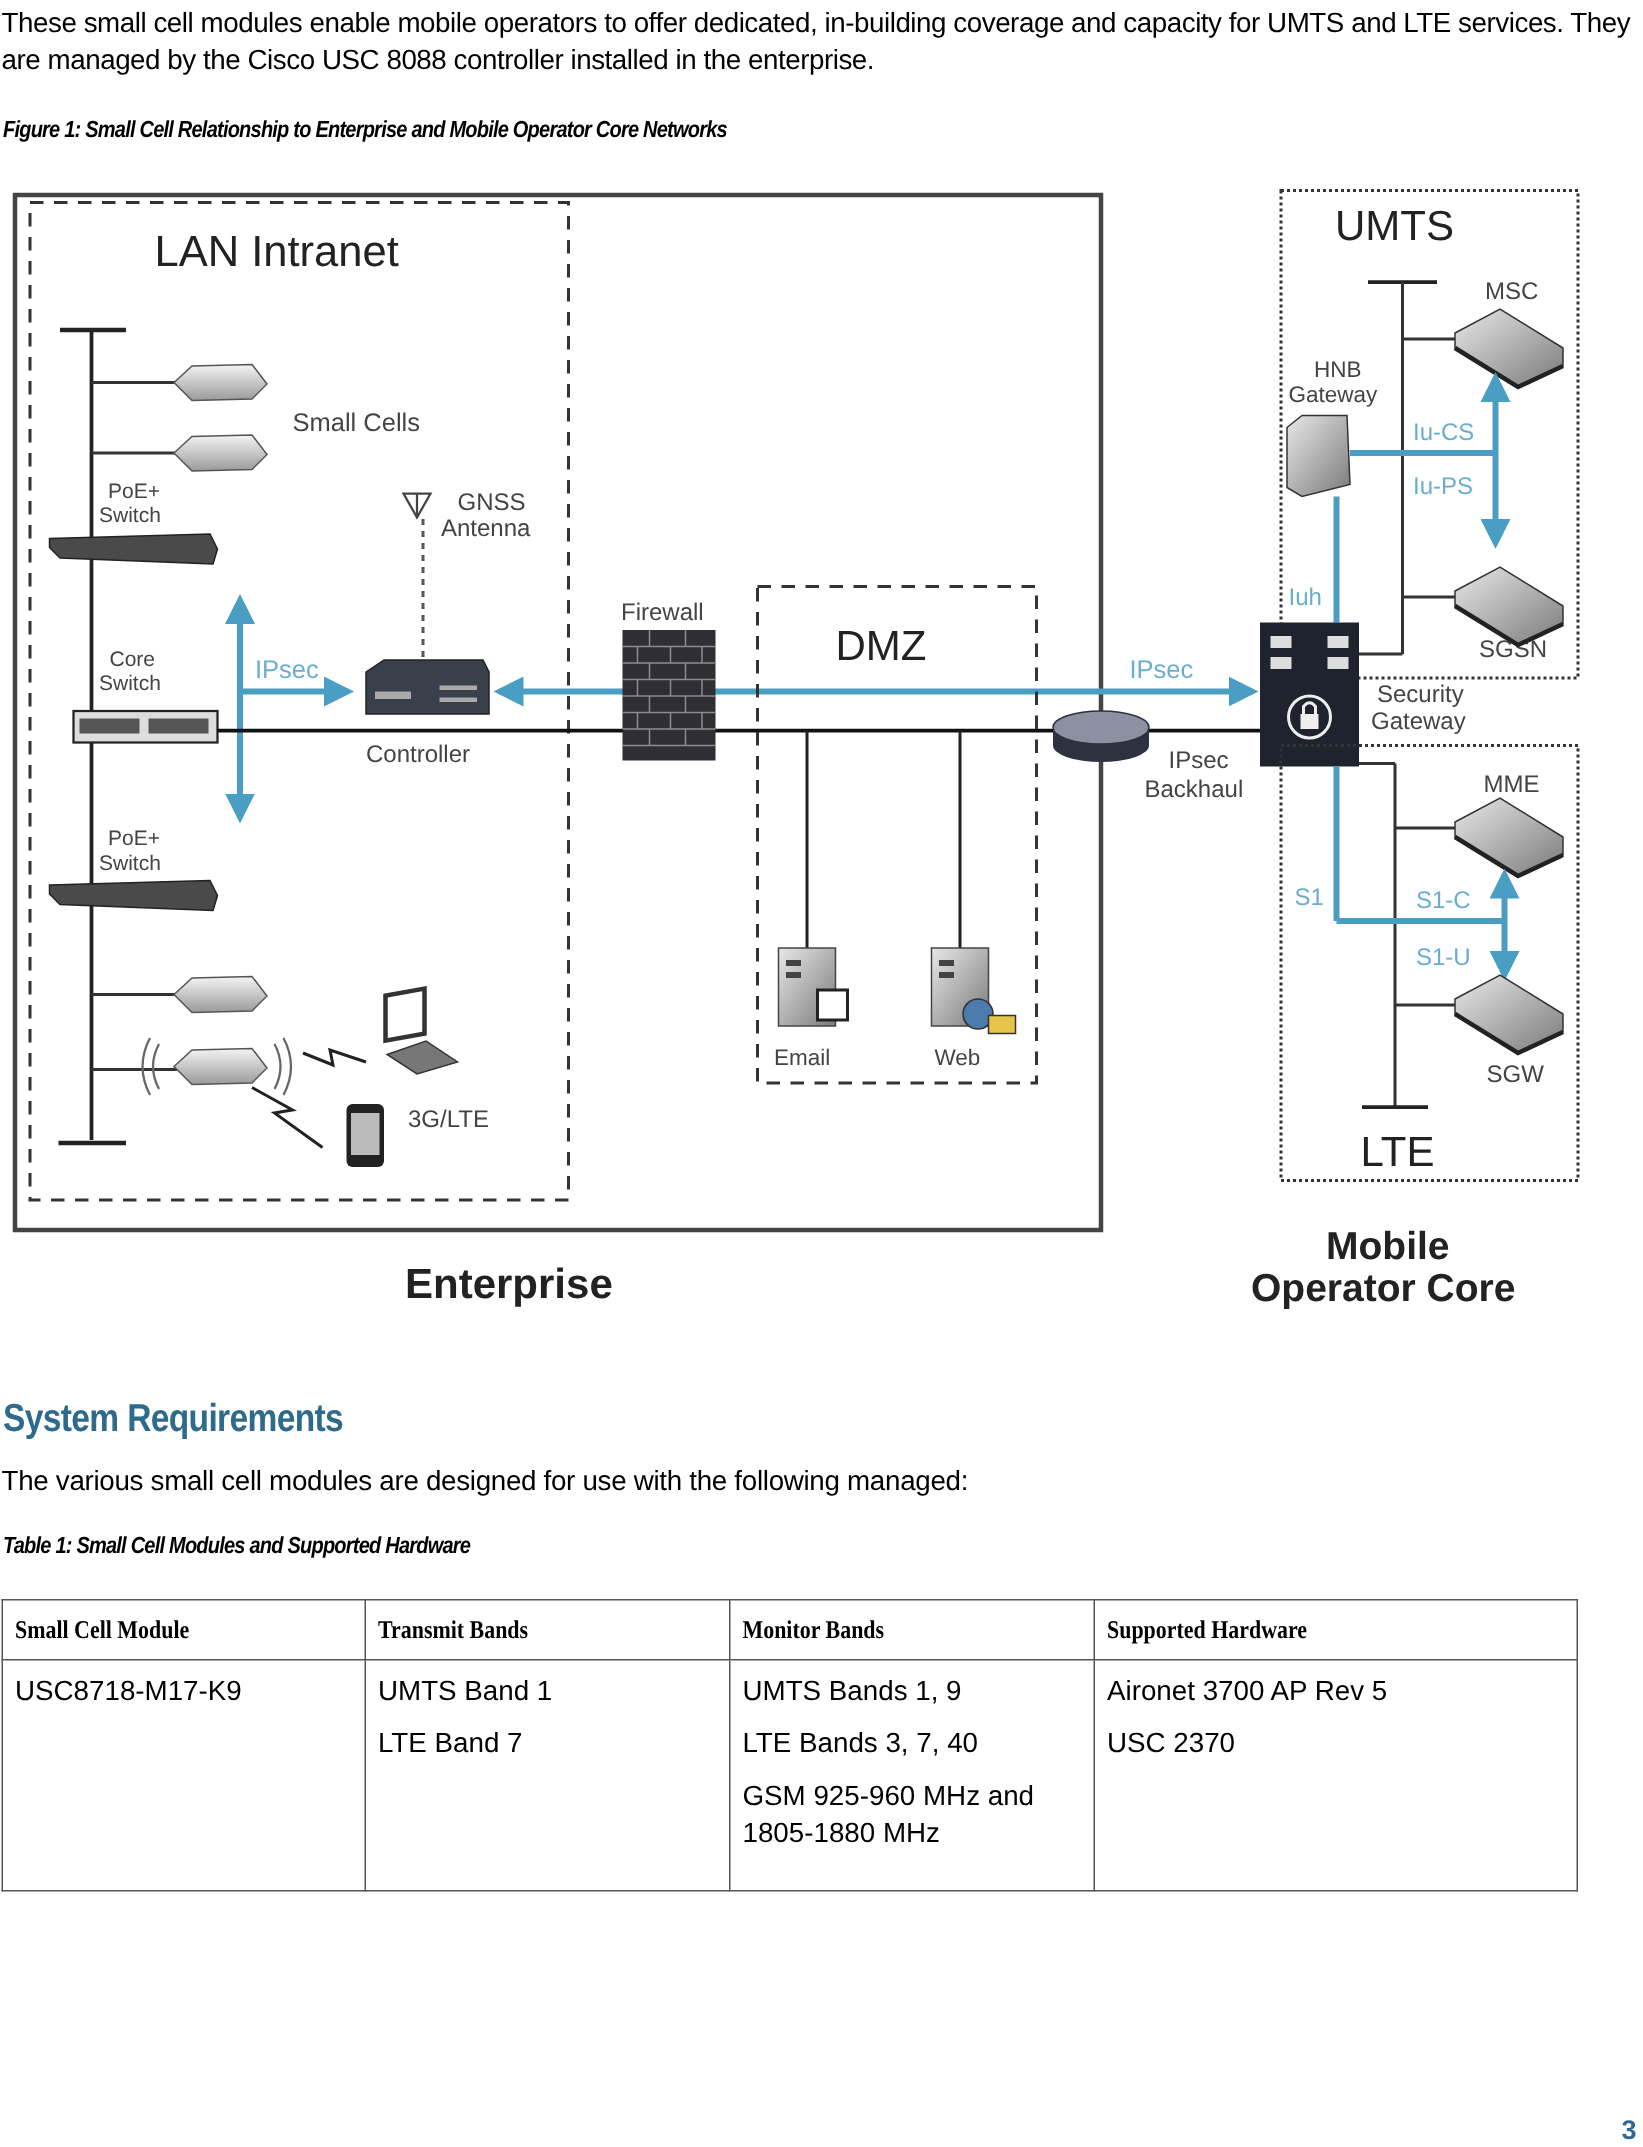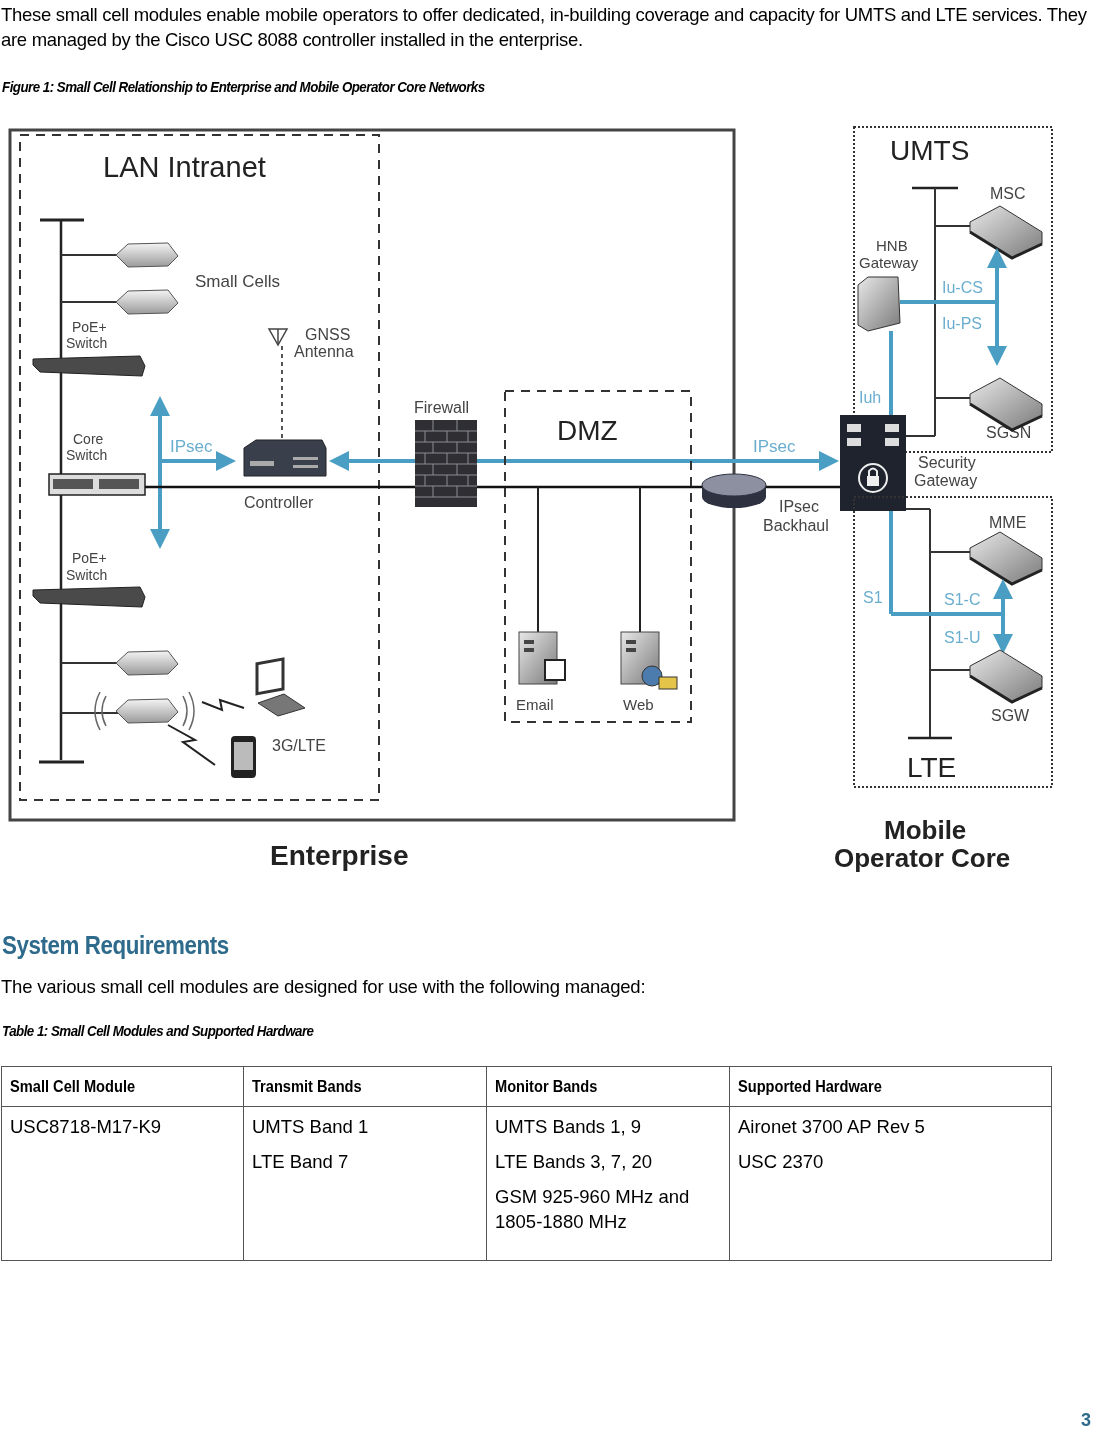--- a/index.html
+++ b/index.html
@@ -9,21 +9,21 @@
   .intro { position: absolute; left: 1px; top: 2px; width: 1094px; font-size: 18.5px; line-height: 25px; letter-spacing: -0.3px; }
   .caption { position: absolute; left: 2px; font-size: 15.5px; font-weight: bold; font-style: italic; letter-spacing: -0.6px; transform: scaleX(0.86); transform-origin: left center; white-space: nowrap; }
   .fig-caption { top: 78px; }
   .tbl-caption { top: 1022px; }
   .diagram { position: absolute; left: 0; top: 118px; width: 1095px; height: 770px; }
   .diagram text { font-family: "Liberation Sans", "DejaVu Sans", sans-serif; }
   .section-title { position: absolute; left: 2px; top: 930px; font-size: 26px; font-weight: bold; color: #2e6a8b; letter-spacing: -0.5px; transform: scaleX(0.86); transform-origin: left center; white-space: nowrap; }
   .section-body { position: absolute; left: 1px; top: 976px; font-size: 18.5px; letter-spacing: -0.2px; }
   table.req { position: absolute; left: 1px; top: 1066px; width: 1051px; border-collapse: collapse; }
   table.req th, table.req td { border: 1px solid #555; vertical-align: top; text-align: left; padding: 0 8px; }
-  table.req th { height: 39px; vertical-align: middle; font-size: 17px; font-weight: bold; }
+  table.req th { height: 39px; vertical-align: middle; font-size: 17px; font-weight: bold; font-family: Liberation Serif, serif; }
   table.req th span { display: inline-block; transform: scaleX(0.86); transform-origin: left center; white-space: nowrap; }
   table.req td { height: 146px; font-size: 18.5px; padding-top: 7px; }
   table.req td p { margin: 0 0 10px 0; line-height: 25px; }
   .page-number { position: absolute; right: 4px; top: 1410px; font-size: 18px; font-weight: bold; color: #2e6a8b; }
 </style>
 </head>
 <body>
 
 <div class="intro serif">These small cell modules enable mobile operators to offer dedicated, in-building coverage and capacity for UMTS and LTE services. They are managed by the Cisco USC 8088 controller installed in the enterprise.</div>
 
@@ -285,21 +285,21 @@
     <tr>
       <td class="serif">
         <p>USC8718-M17-K9</p>
       </td>
       <td class="serif">
         <p>UMTS Band 1</p>
         <p>LTE Band 7</p>
       </td>
       <td class="serif">
         <p>UMTS Bands 1, 9</p>
-        <p>LTE Bands 3, 7, 20</p>
+        <p>LTE Bands 3, 7, 40</p>
         <p style="width:200px">GSM 925-960 MHz and 1805-1880 MHz</p>
       </td>
       <td class="serif">
         <p>Aironet 3700 AP Rev 5</p>
         <p>USC 2370</p>
       </td>
     </tr>
   </tbody>
 </table>
 

